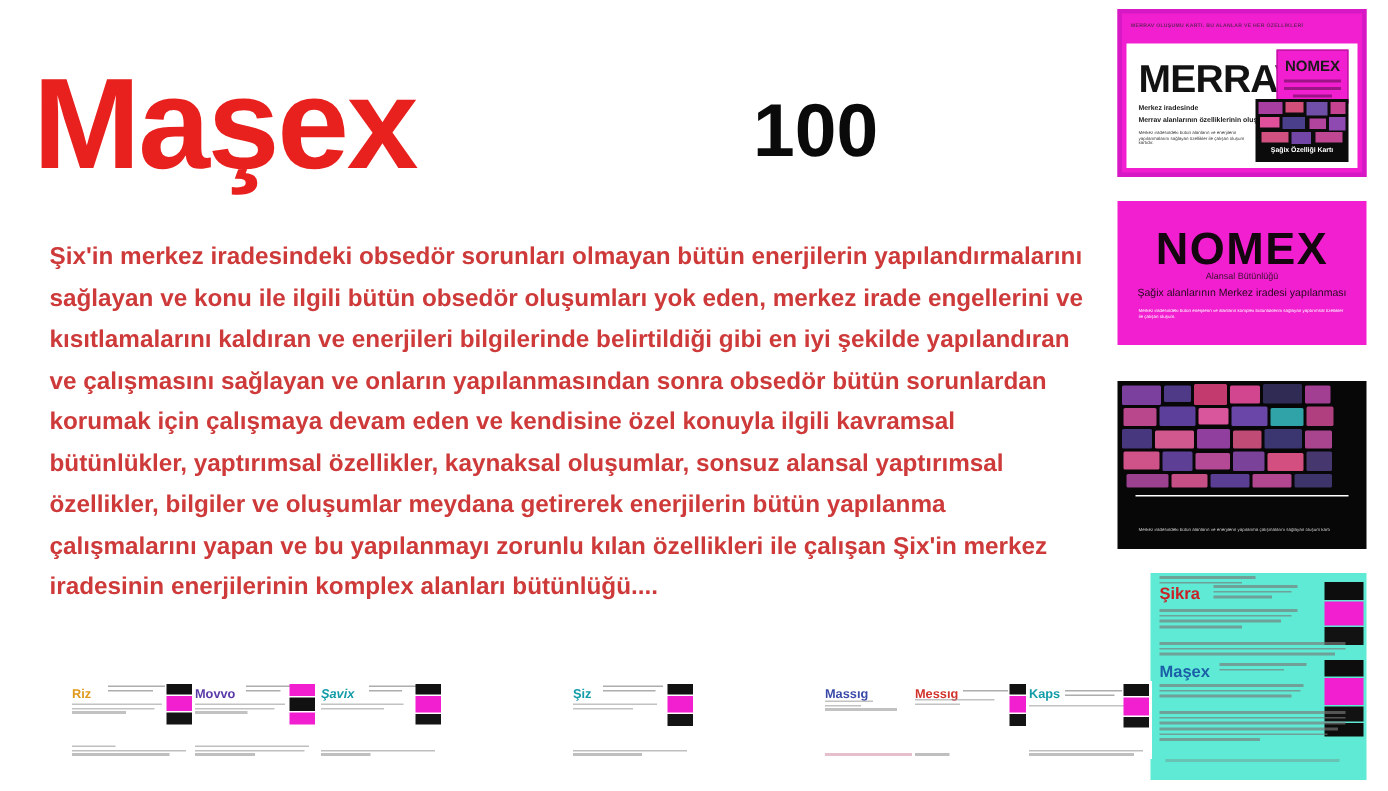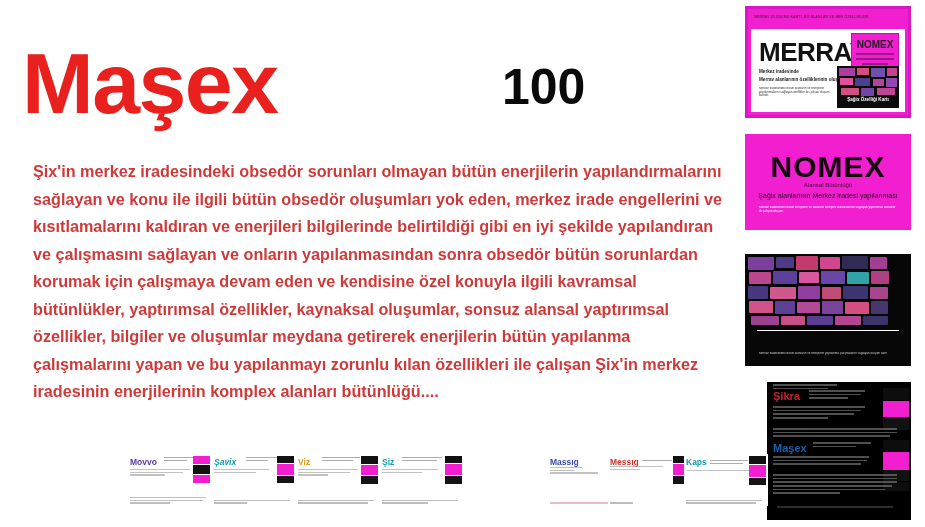--- a/index.html
+++ b/index.html
@@ -285,21 +285,21 @@
     height: 10px;
     overflow: hidden;
   }
 
   
   #thumb-sikra {
     left: 22px;
     top: 382px;
     width: 144px;
     height: 138px;
-    background: #000000;
+    background: #5eead4;
   }
   .doc-brand {
     position: absolute;
     font-weight: bold;
   }
   #sikra-brand { left: 6px; top: 8px; font-size: 11px; color: #C92127; }
   #masex-brand { left: 6px; top: 60px; font-size: 11px; color: #1B5FA8; }
   .doc-lines { position: absolute; }
   .doc-lines .dl {
     height: 1.6px;
@@ -531,20 +531,42 @@
         <div class="dl" style="width:54%;"></div>
       </div>
       <div class="doc-lines" style="left:10px; top:124px; width:116px;">
         <div class="dl" style="width:100%; opacity:0.35;"></div>
       </div>
     </div>
   </div>
 
   <div id="bottom-strip">
 
+    <div class="mini" style="left:46px;">
+      <div class="m-brand" style="color:#E09A1C;">Riz</div>
+      <div class="m-head">
+          <div class="hl" style="width:100%"></div>
+          <div class="hl" style="width:80%"></div>
+        </div>
+      <div class="m-body">
+          <div class="bl" style="width:100%"></div>
+          <div class="bl" style="width:92%"></div>
+          <div class="bl" style="width:60%"></div>
+        </div>
+      <div class="m-foot">
+          <div class="fl" style="width:38%"></div>
+          <div class="fl" style="width:100%"></div>
+          <div class="fl" style="width:86%"></div>
+        </div>
+      <div class="m-chips">
+          <div class="c" style="height:7px;background:#111"></div>
+          <div class="c" style="height:10px;background:#F21FD0"></div>
+          <div class="c" style="height:8px;background:#141414"></div>
+        </div>
+    </div>
 
     <div class="mini" style="left:128px;">
       <div class="m-brand" style="color:#5B3AA8;">Movvo</div>
       <div class="m-head" style="left:36px;width:30px;">
           <div class="hl" style="width:100%"></div>
           <div class="hl" style="width:76%"></div>
         </div>
       <div class="m-body">
           <div class="bl" style="width:100%"></div>
           <div class="bl" style="width:88%"></div>
@@ -576,41 +598,20 @@
           <div class="fl" style="width:100%"></div>
           <div class="fl" style="width:44%"></div>
         </div>
       <div class="m-chips">
           <div class="c" style="height:7px;background:#111"></div>
           <div class="c" style="height:11px;background:#F21FD0"></div>
           <div class="c" style="height:7px;background:#141414"></div>
         </div>
     </div>
 
-    <div class="mini" style="left:296px;">
-      <div class="m-brand" style="color:#E09A1C;">Viz</div>
-      <div class="m-head">
-          <div class="hl" style="width:100%"></div>
-          <div class="hl" style="width:82%"></div>
-        </div>
-      <div class="m-body">
-          <div class="bl" style="width:100%"></div>
-          <div class="bl" style="width:86%"></div>
-          <div class="bl" style="width:50%"></div>
-        </div>
-      <div class="m-foot">
-          <div class="fl" style="width:100%"></div>
-          <div class="fl" style="width:92%"></div>
-        </div>
-      <div class="m-chips">
-          <div class="c" style="height:8px;background:#111"></div>
-          <div class="c" style="height:10px;background:#F21FD0"></div>
-          <div class="c" style="height:8px;background:#141414"></div>
-        </div>
-    </div>
 
     <div class="mini" style="left:380px;">
       <div class="m-brand" style="color:#129CA8;">Şiz</div>
       <div class="m-head" style="left:22px;width:40px;">
           <div class="hl" style="width:100%"></div>
           <div class="hl" style="width:88%"></div>
         </div>
       <div class="m-body">
           <div class="bl" style="width:94%"></div>
           <div class="bl" style="width:66%"></div>

